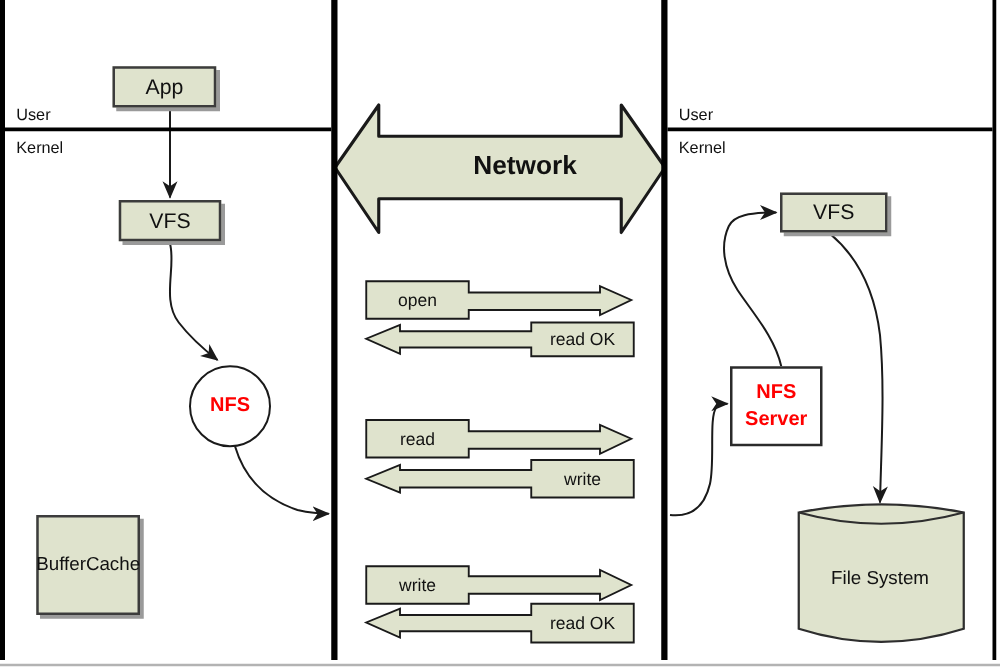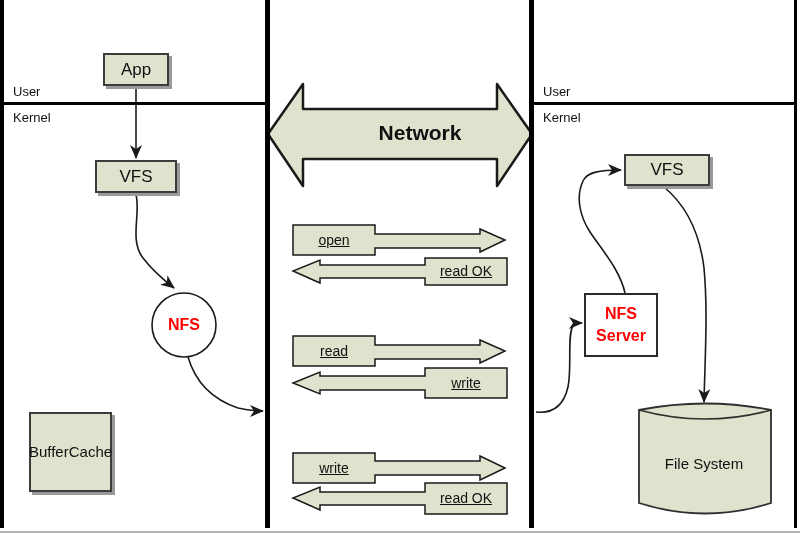--- a/index.html
+++ b/index.html
@@ -34,21 +34,21 @@
     border:2px solid #2b2b2b;
     display:flex;flex-direction:column;align-items:center;justify-content:center;
     font-size:16px;font-weight:bold;color:var(--accent_red);line-height:1.35;
   }
   .stack{display:flex;flex-direction:row;align-items:center;justify-content:center;line-height:1.45;font-size:15px;}
 
   
   .lbl{position:absolute;transform:translate(-50%,-50%);white-space:nowrap;}
   .zone-lbl{position:absolute;font-weight:normal;font-size:13px;}
   .net-lbl{font-weight:bold;font-size:21px;padding-left:40px;}
-  .msg-lbl{font-size:14px;text-decoration:underline;}
+  .msg-lbl{font-size:14px;}
   .red{color:var(--accent_red);font-weight:bold;}
 
   
   .fillshape{fill:var(--box_fill);stroke:var(--shape_outline);stroke-width:1.5;}
   .netshape{fill:var(--box_fill);stroke:var(--shape_outline);stroke-width:2.5;stroke-linejoin:round;}
   .conn{fill:none;stroke:var(--shape_outline);stroke-width:1.6;}
   .circleshape{fill:#ffffff;stroke:var(--shape_outline);stroke-width:1.6;}
   .cyl{fill:var(--box_fill);stroke:#2e2e2e;stroke-width:1.8;}
   .cylarc{fill:none;stroke:#2e2e2e;stroke-width:1.6;}
 </style>
@@ -94,21 +94,21 @@
 
   <div class="hline" style="left:4px;top:102px;width:261px;"></div>
   <div class="hline" style="left:534px;top:102px;width:260px;"></div>
   <div class="bottom-line"></div>
 
   <div class="zone-lbl" style="left:13px;top:84px;">User</div>
   <div class="zone-lbl" style="left:13px;top:110px;">Kernel</div>
   <div class="zone-lbl" style="left:543px;top:84px;">User</div>
   <div class="zone-lbl" style="left:543px;top:110px;">Kernel</div>
 
-  <div class="gbox" style="left:103px;top:53px;width:66px;height:33px;">
+  <div class="gbox" style="left:90px;top:53px;width:83px;height:33px;">
     <span>App</span>
   </div>
   <div class="gbox" style="left:95px;top:160px;width:82px;height:33px;">
     <span>VFS</span>
   </div>
   <div class="gbox" style="left:29px;top:412px;width:83px;height:80px;">
     <span class="stack">
       <span>Buffer</span>
       <span>Cache</span>
     </span>

